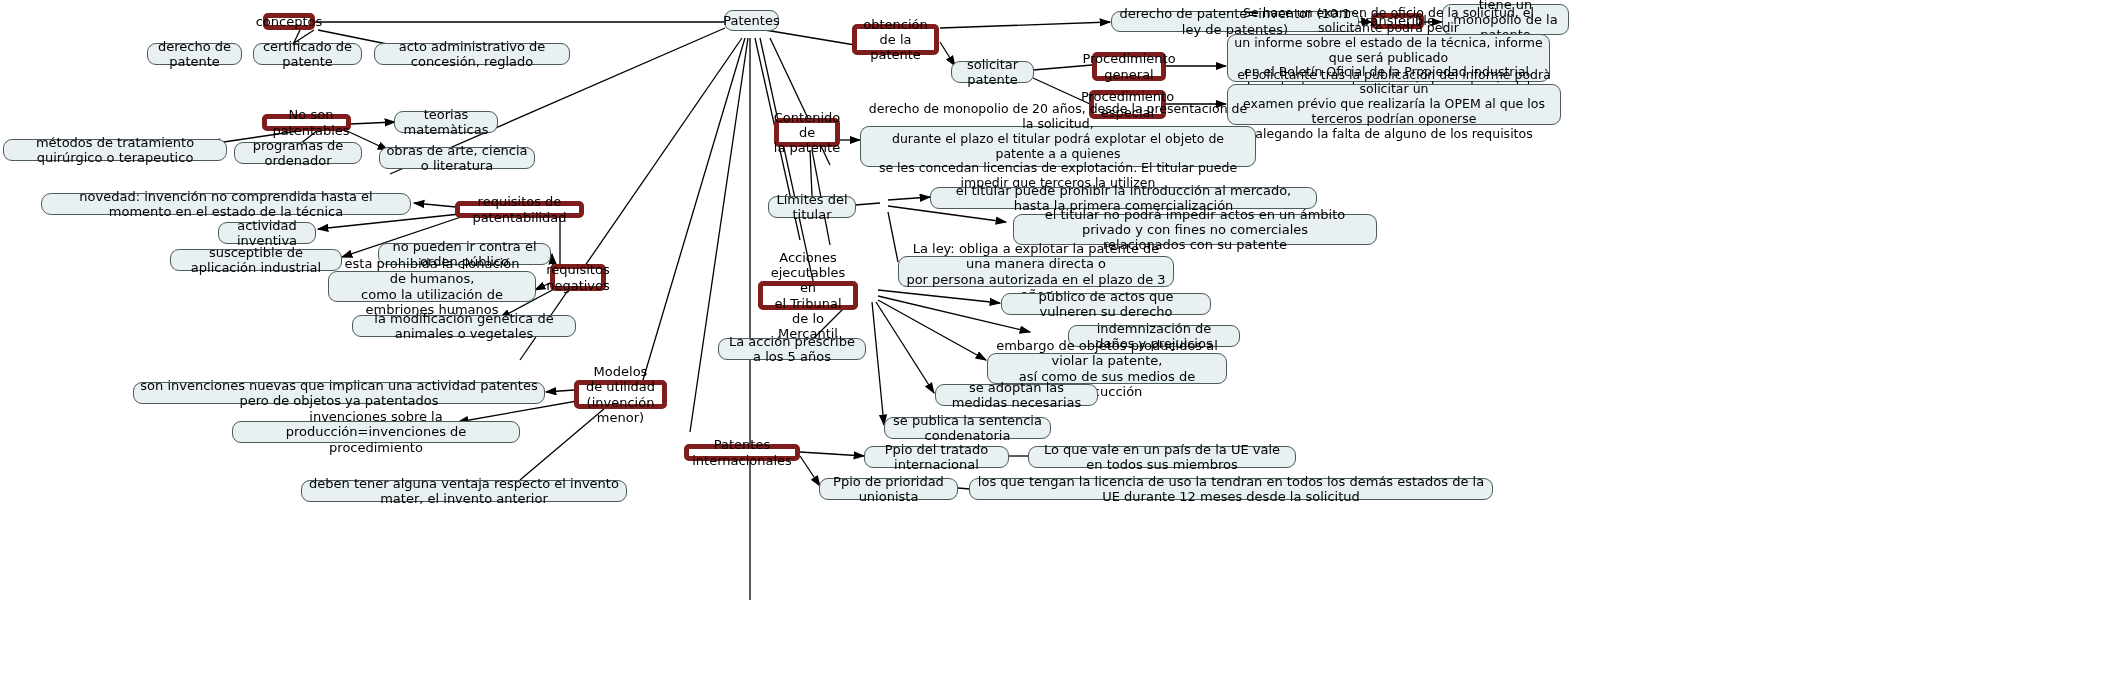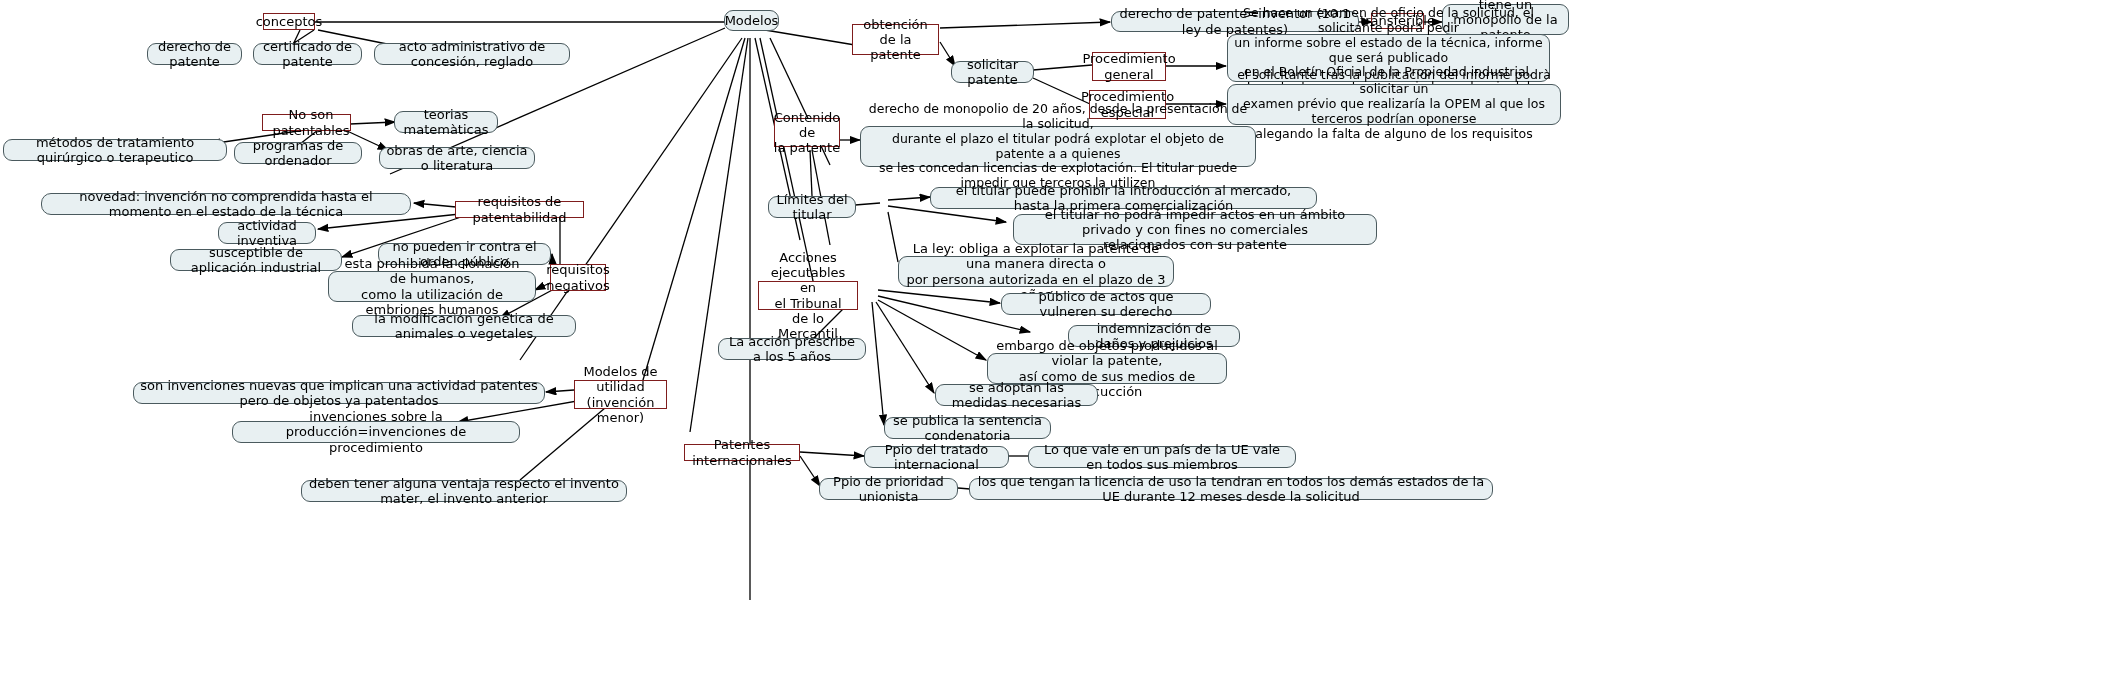--- a/index.html
+++ b/index.html
@@ -24,22 +24,22 @@
   }
   
   .node.round{
     background:#e8f0f2;
     border:1px solid #4a5a5e;
     border-radius:9px;
   }
   
   .node.square{
     background:#ffffff;
-    border:1px solid #7f1d1d;
-    border-radius:0;
+    border:5px solid #7f1d1d;
+    border-radius:5px;
   }
   .node.big{font-size:12.5px;}
 </style>
 </head>
 <body>
 
 <div id="canvas">
 
   <svg id="edges" viewBox="0 0 2115 678">
     <defs>
@@ -109,21 +109,21 @@
       <path d="M618,397 L520,480"></path>
 
       <path d="M800,452 L864,456" marker-end="url(#ah)"></path>
       <path d="M800,456 L820,486" marker-end="url(#ah)"></path>
       <path d="M1008,456 L1028,456"></path>
       <path d="M958,488 L970,489"></path>
     </g>
   </svg>
 
   <div class="node square" style="left:263px;top:13px;width:52px;height:17px;">conceptos</div>
-  <div class="node round" style="left:724px;top:10px;width:55px;height:21px;">Modelos</div>
+  <div class="node round" style="left:724px;top:10px;width:55px;height:21px;">Patentes</div>
   <div class="node round" style="left:147px;top:43px;width:95px;height:22px;">derecho de patente</div>
   <div class="node round" style="left:253px;top:43px;width:109px;height:22px;">certificado de patente</div>
   <div class="node round" style="left:374px;top:43px;width:196px;height:22px;">acto administrativo de concesión, reglado</div>
 
   <div class="node square" style="left:852px;top:24px;width:87px;height:31px;">obtención de la
 patente</div>
   <div class="node round" style="left:1111px;top:11px;width:248px;height:21px;">derecho de patente=inventor (10.1 ley de patentes)</div>
   <div class="node square" style="left:1371px;top:13px;width:53px;height:16px;">transferible</div>
   <div class="node round" style="left:1442px;top:4px;width:127px;height:31px;">tiene un monopolio de la
 patente</div>

